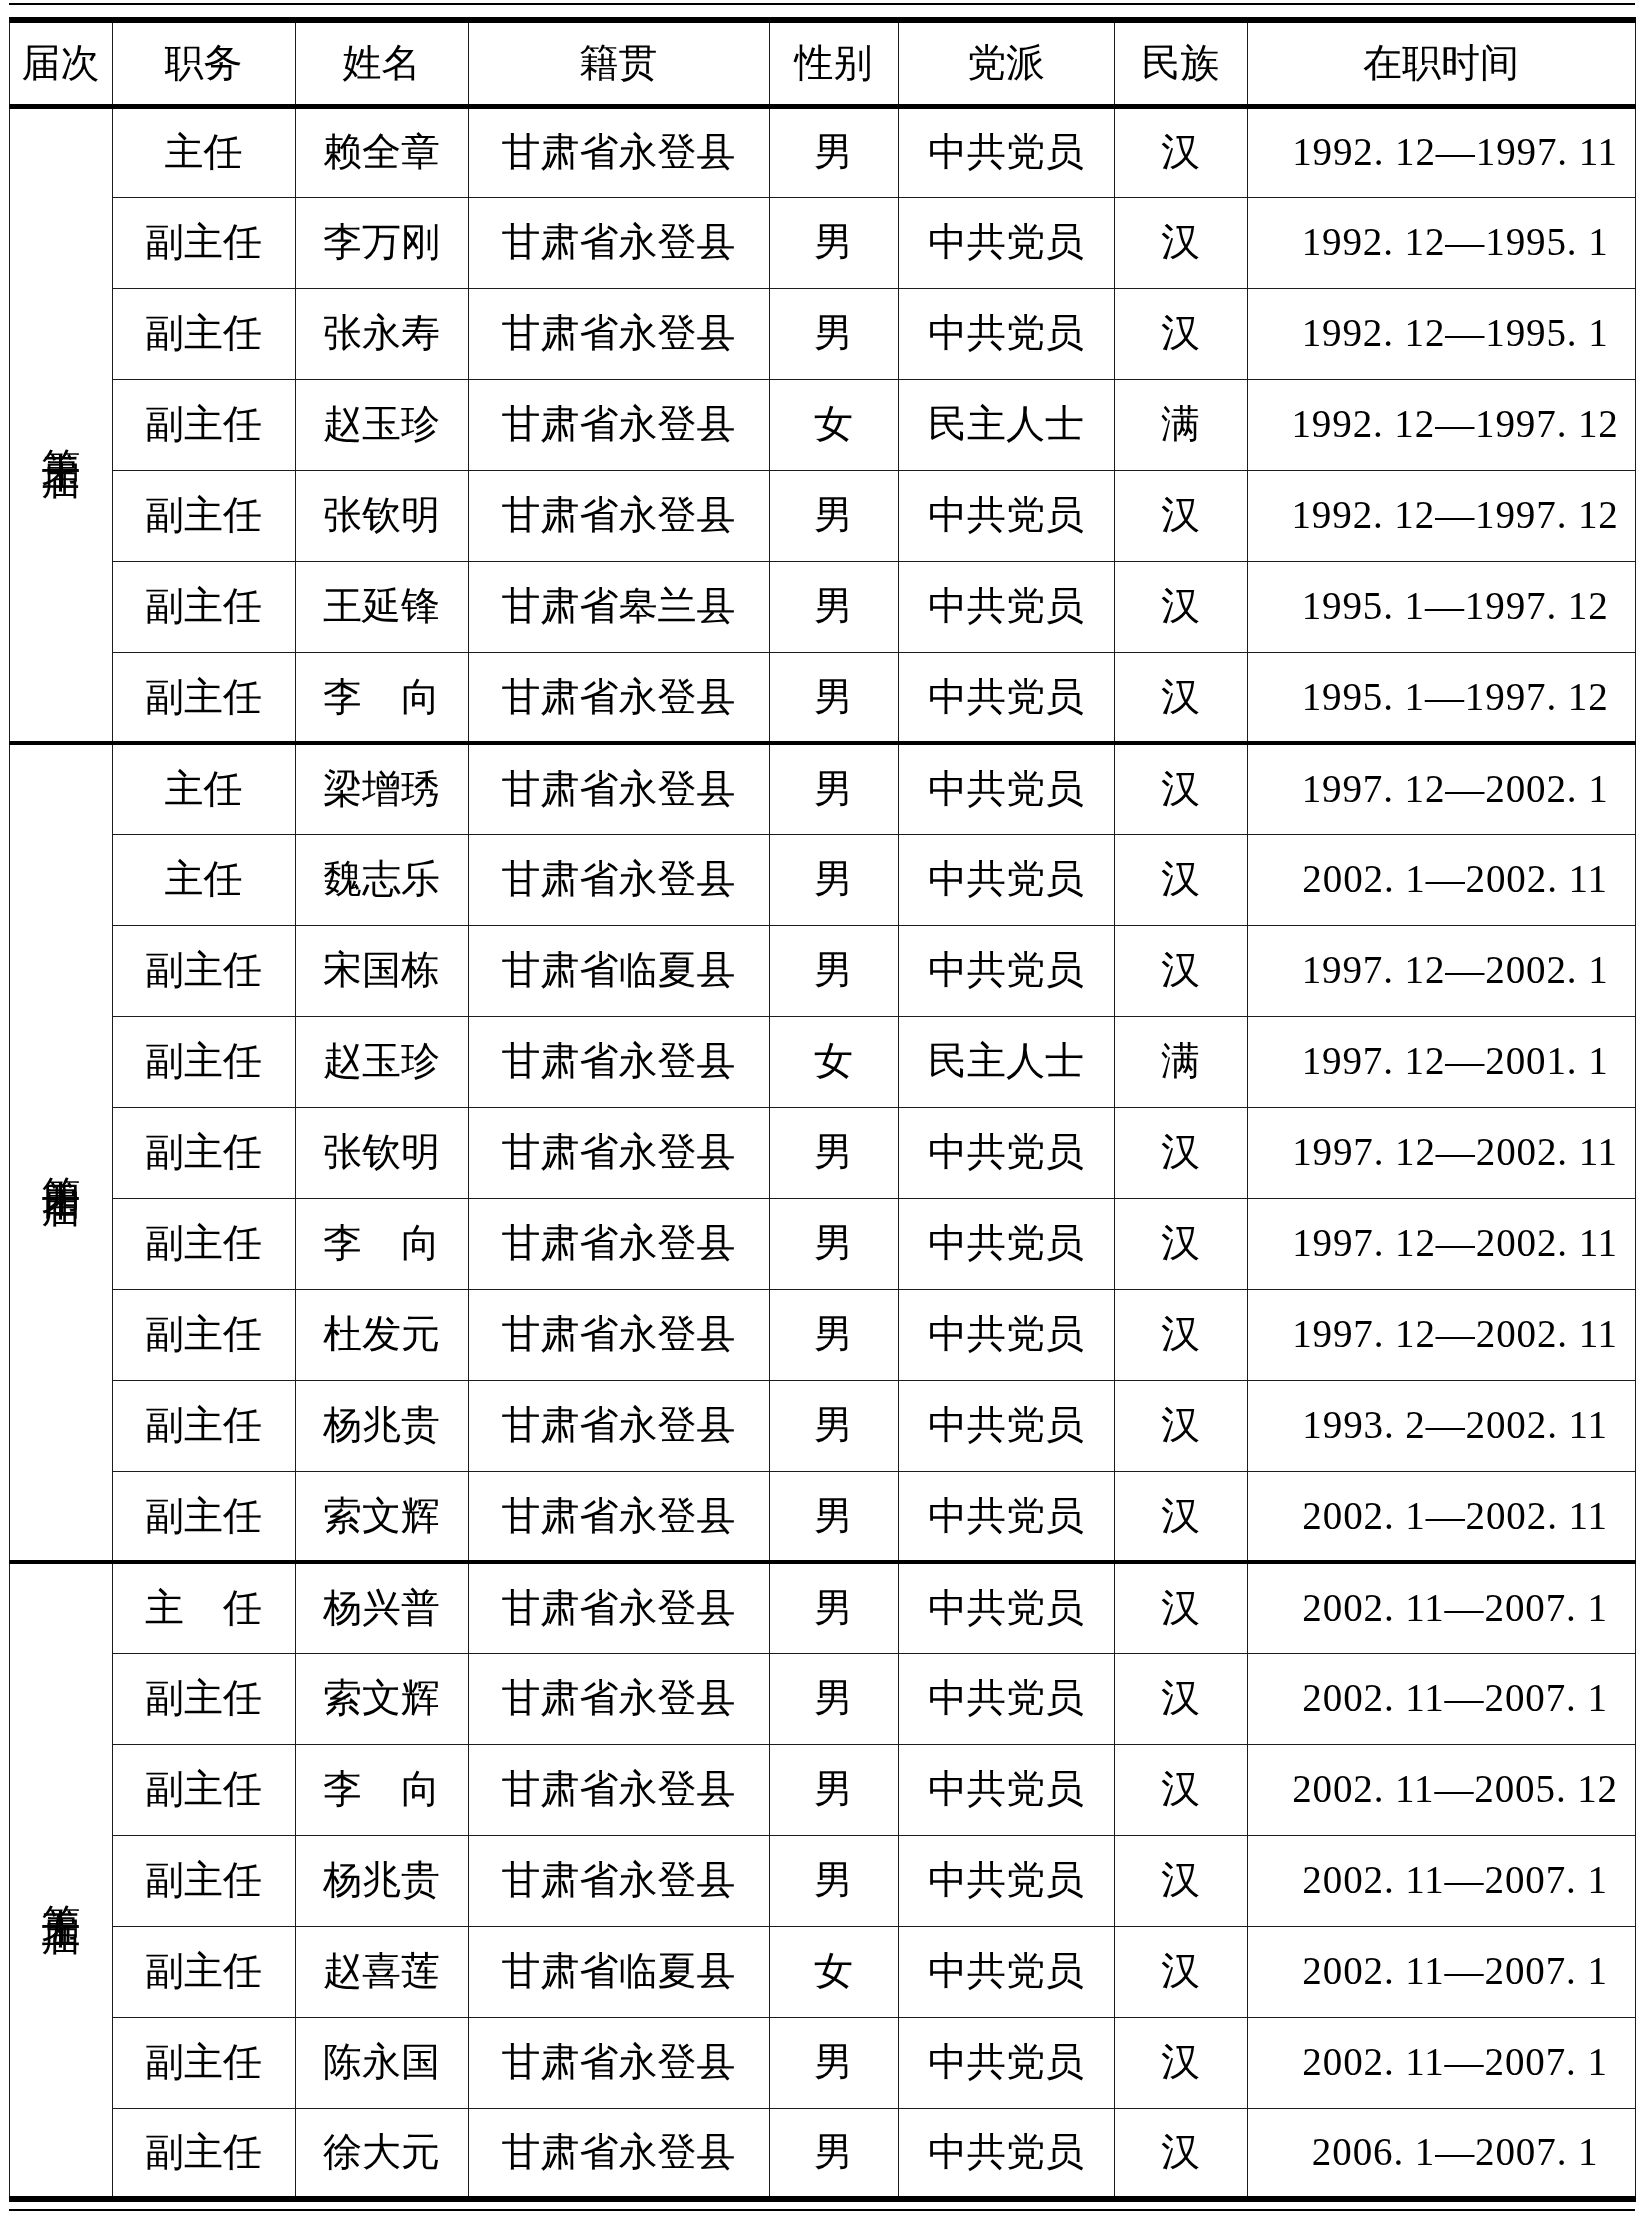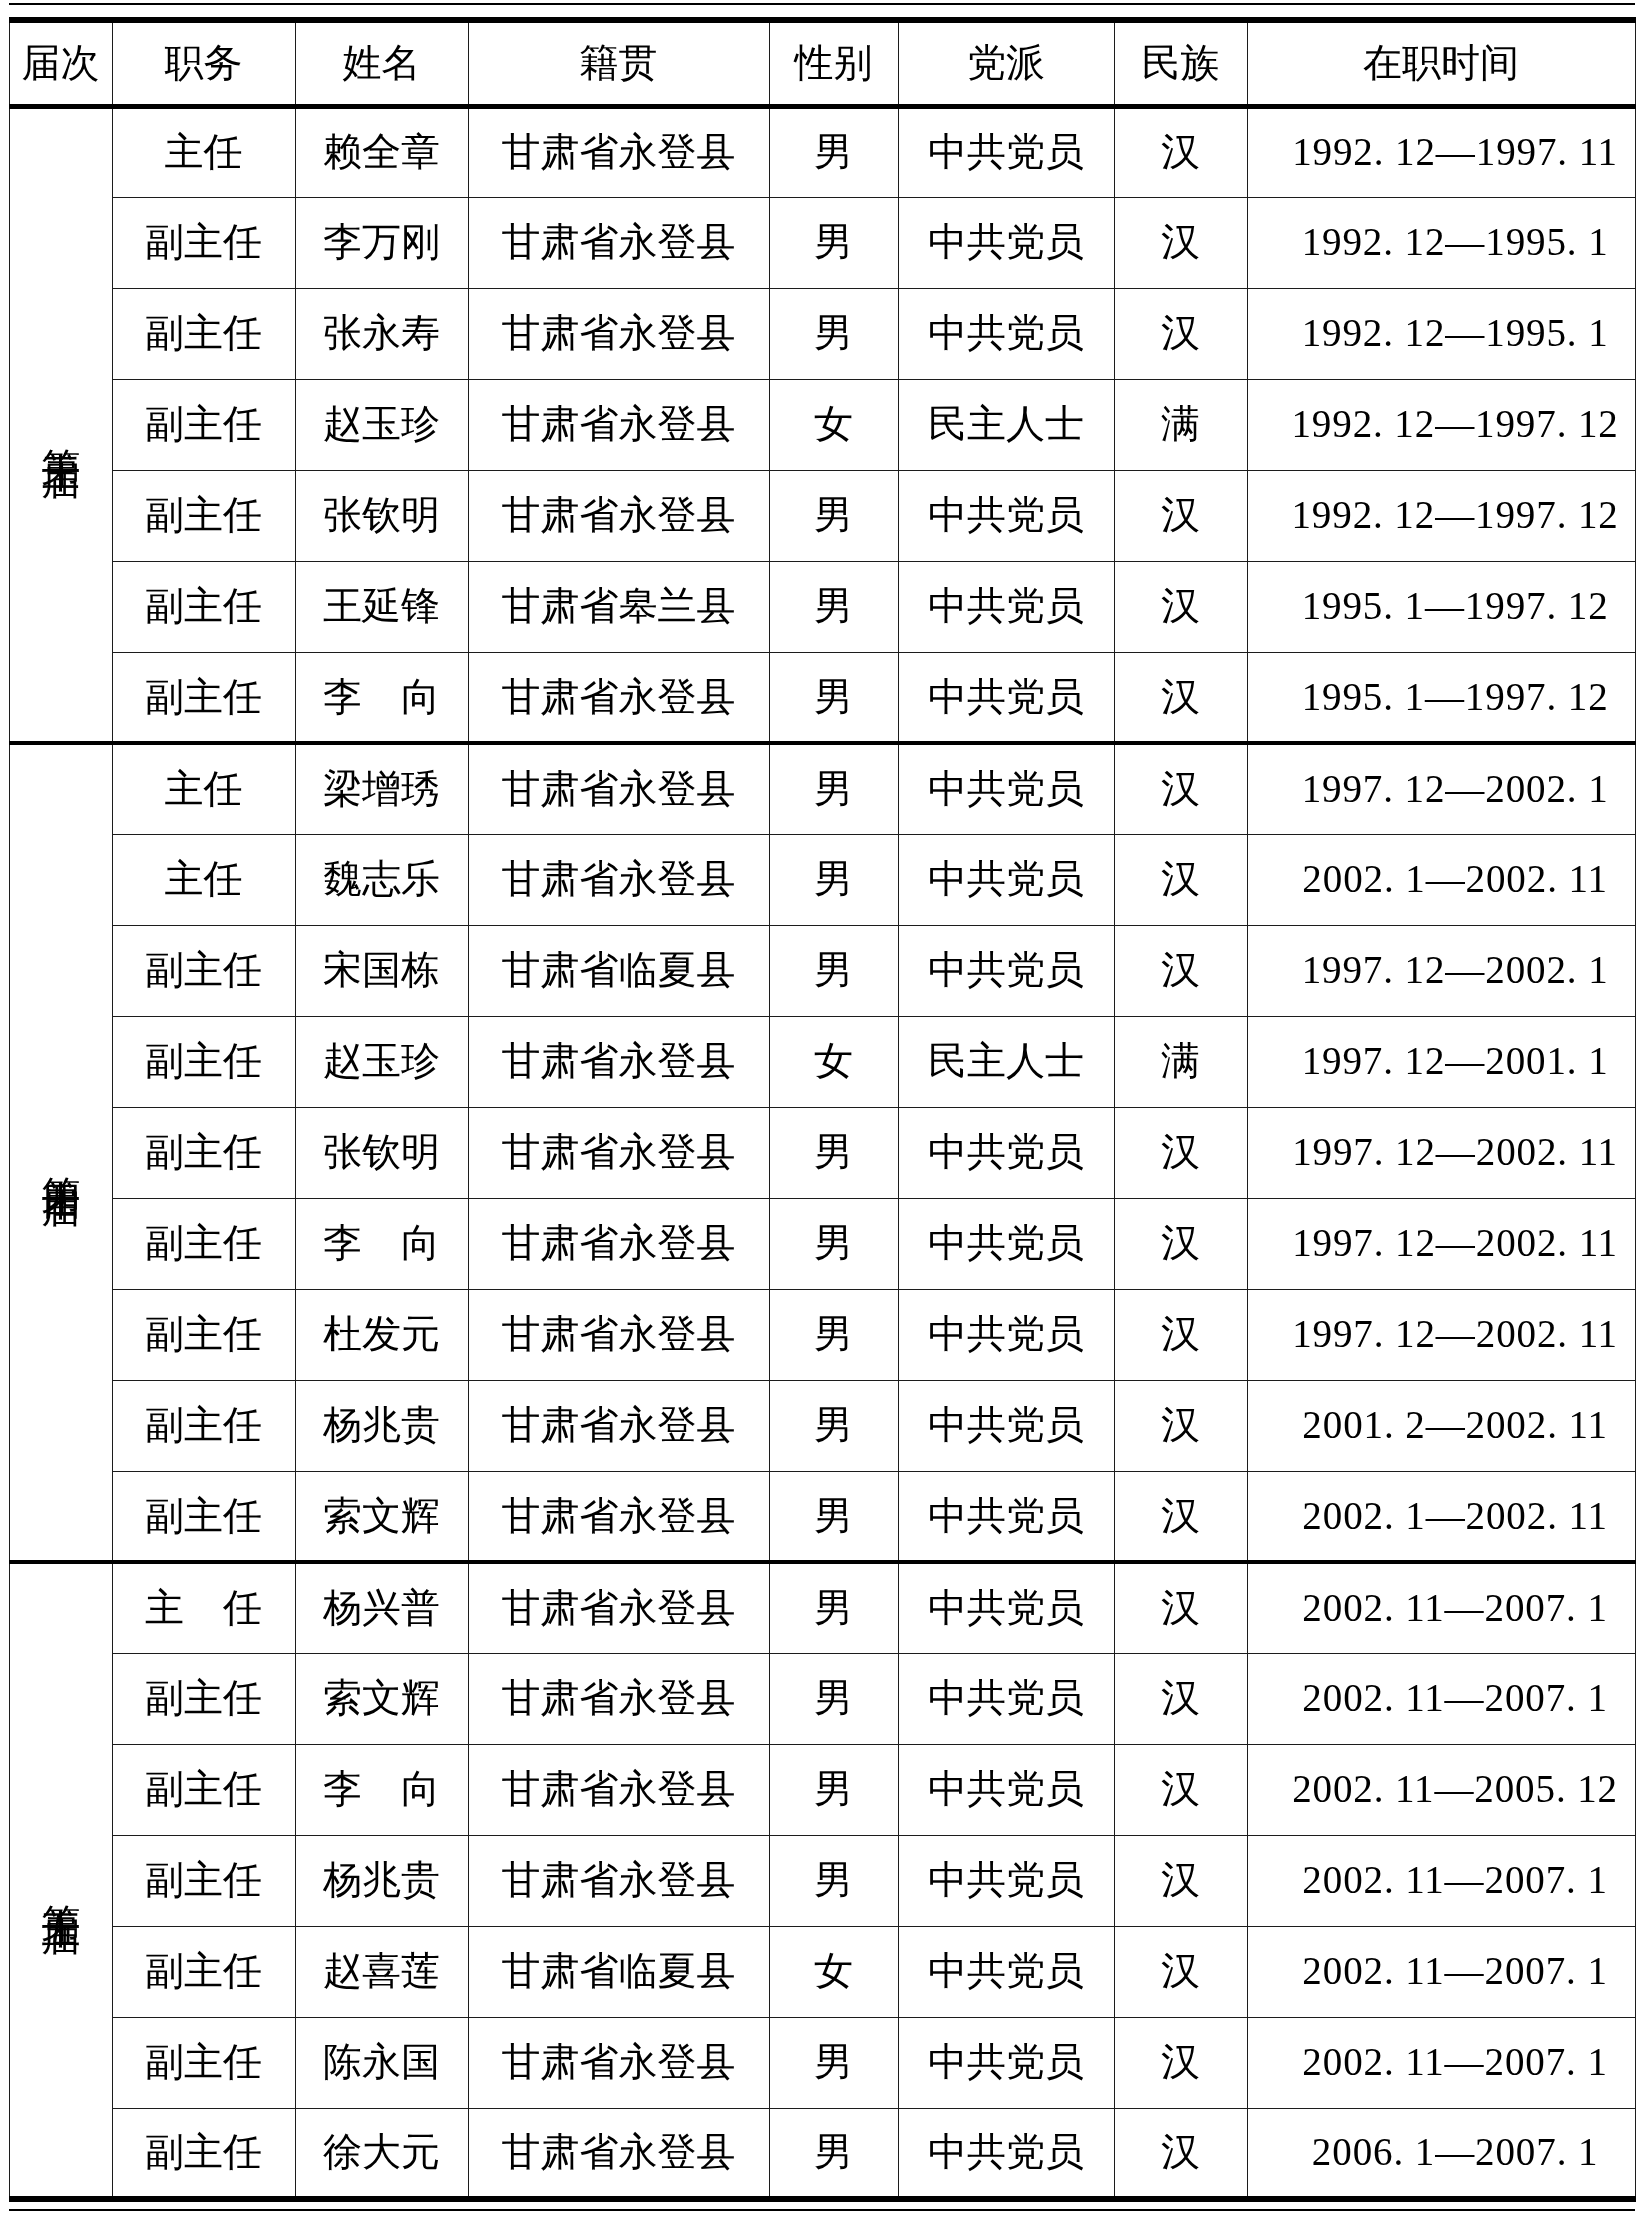--- a/index.html
+++ b/index.html
@@ -207,21 +207,21 @@
       <td>汉</td>
       <td class="tenure">1997. 12—2002. 11</td>
     </tr>
     <tr>
       <td>副主任</td>
       <td>杨兆贵</td>
       <td>甘肃省永登县</td>
       <td>男</td>
       <td>中共党员</td>
       <td>汉</td>
-      <td class="tenure">2001. 2—2002. 11</td>
+      <td class="tenure">1993. 2—2002. 11</td>
     </tr>
     <tr>
       <td>副主任</td>
       <td>索文辉</td>
       <td>甘肃省永登县</td>
       <td>男</td>
       <td>中共党员</td>
       <td>汉</td>
       <td class="tenure">2002. 1—2002. 11</td>
     </tr>

